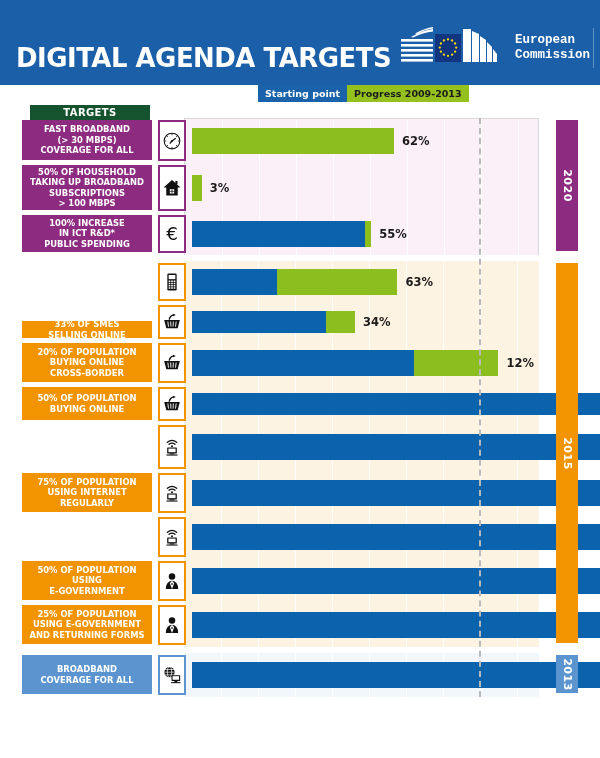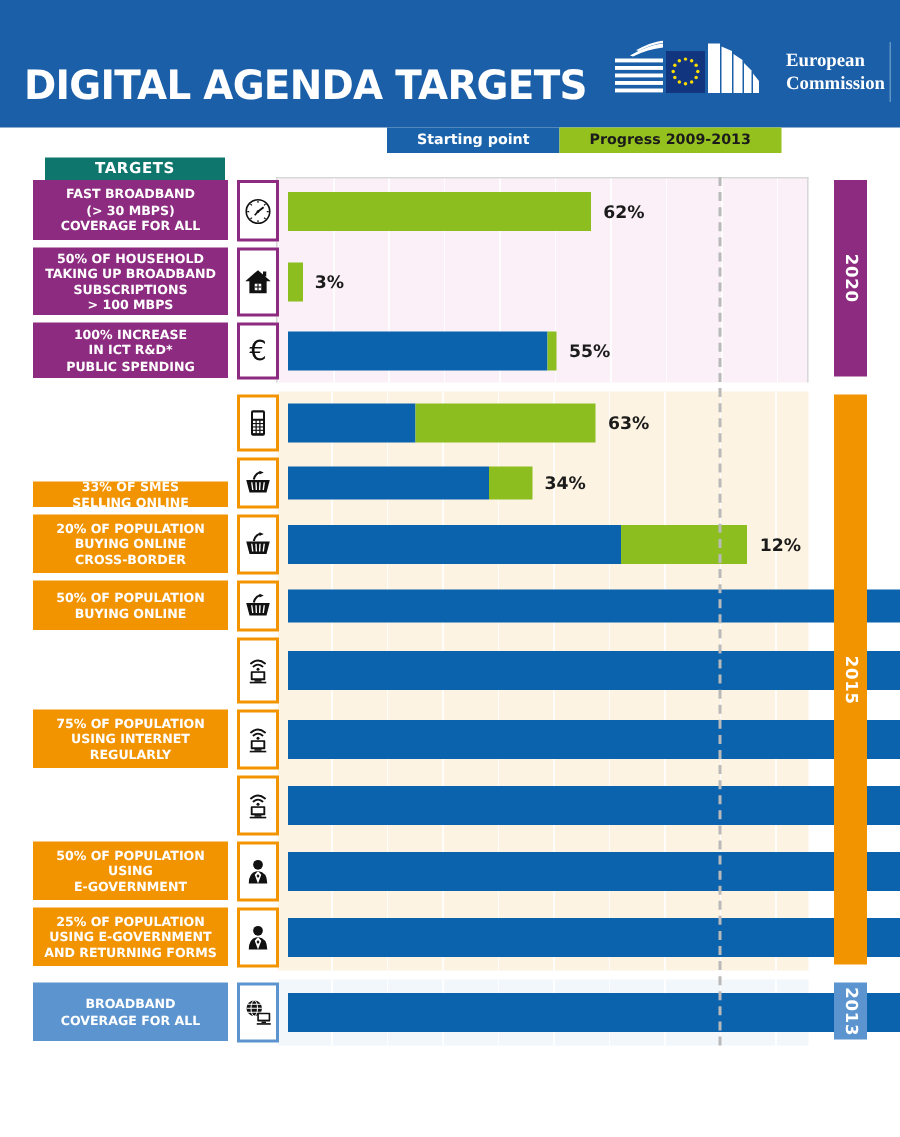--- a/index.html
+++ b/index.html
@@ -21,38 +21,38 @@
     font-size:27px; font-weight:bold; color:#ffffff;
     letter-spacing:-0.5px; line-height:1;
     font-family:"DejaVu Sans", sans-serif;
     transform:scaleX(0.96); transform-origin:left center;
     white-space:nowrap;
   }
   .eu-logo { position:absolute; right:10px; top:26px; height:44px; display:flex; align-items:center; }
   .eu-logo-mark { width:110px; height:42px; }
   .eu-logo-text {
     margin-left:6px; color:#ffffff; font-size:12.5px; font-weight:bold;
-    line-height:1.18; font-family:Liberation Serif, serif; white-space:nowrap;
+    line-height:1.18; font-family:Liberation Mono, monospace; white-space:nowrap;
   }
   .header-rule { position:absolute; right:6px; top:28px; width:1px; height:40px; background:#5e93c4; }
 
   
   .legend { position:absolute; top:85px; left:258px; height:17px; display:flex; }
   .legend-item {
     height:17px; display:flex; align-items:center; justify-content:center;
-    color:#ffffff; font-size:9.5px; font-weight:bold; padding:0 20px;
+    color:#ffffff; font-size:9.5px; font-weight:bold; padding:0 7px;
     font-family:"DejaVu Sans", sans-serif; white-space:nowrap;
   }
   .legend-start { background:#1a63ab; }
   .legend-prog  { background:#95c11f; color:#1b1b1b; }
 
   
   .targets-head {
     position:absolute; left:30px; top:105px; width:120px; height:15px;
-    background:#0f766e; color:#ffffff; font-size:10px; font-weight:bold;
+    background:#14532d; color:#ffffff; font-size:10px; font-weight:bold;
     display:flex; align-items:center; justify-content:center; letter-spacing:0.4px;
     font-family:"DejaVu Sans", sans-serif;
   }
 
   
   .chart { position:absolute; left:0; top:118px; width:600px; height:640px; }
 
   
   .panel { position:absolute; left:184px; width:355px; }
   .panel-2020 { background:#fbf0f8; border:1px solid #d8d8d8; border-bottom:none; }

